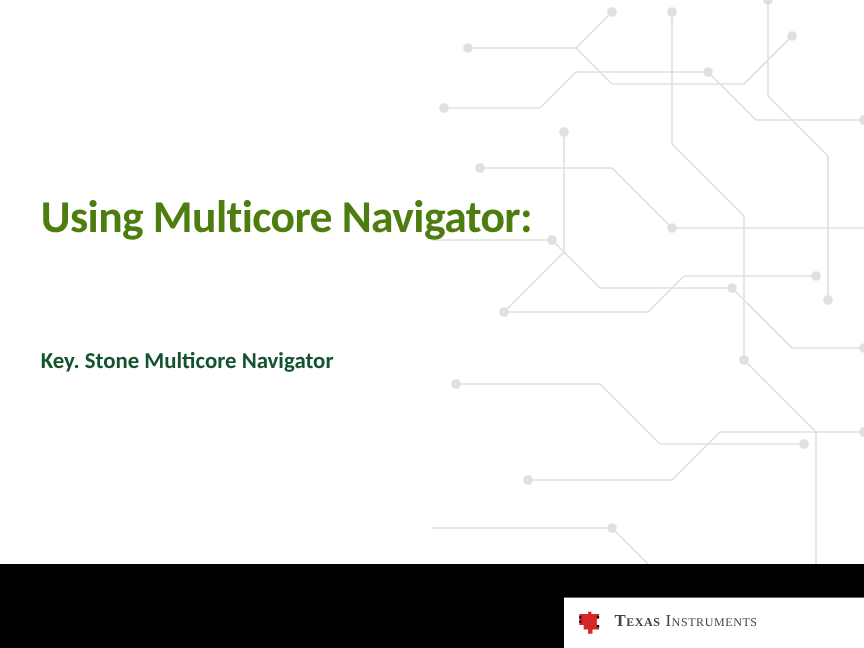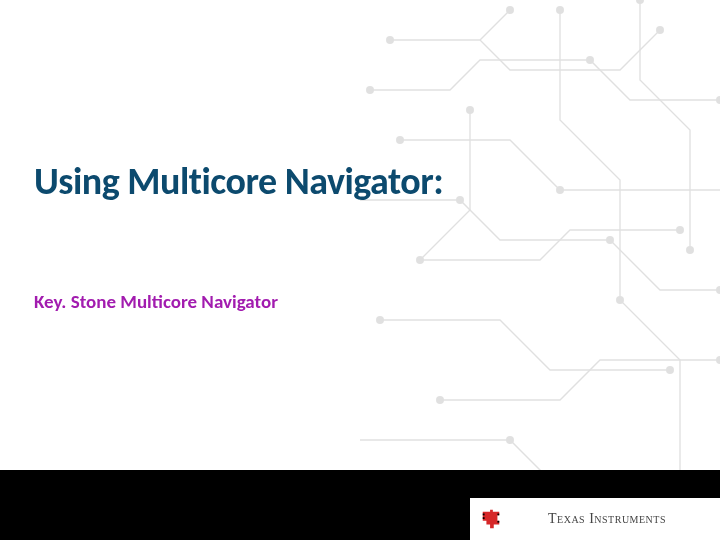--- a/index.html
+++ b/index.html
@@ -16,31 +16,31 @@
     width: 360px; height: 500px;
     opacity: 0.55;
   }
   .title-block {
     position: absolute;
     left: 34px;
     top: 160px;
     width: 560px;
   }
   .title {
-    color: #0c4a6e;
+    color: #4d7c0f;
     font-size: 38px;
     font-weight: 700;
     line-height: 1.12;
     letter-spacing: -0.5px;
   }
   .subtitle {
     position: absolute;
     left: 34px;
     top: 290px;
-    color: #a21caf;
+    color: #14532d;
     font-size: 19px;
     font-weight: 700;
   }
   .footer-bar {
     position: absolute;
     left: 0; bottom: 0;
     width: 720px; height: 70px;
     background: #000000;
   }
   .footer-logo {
@@ -59,21 +59,21 @@
     width: 22px; height: 22px;
     position: relative;
     flex-shrink: 0;
   }
   .logo-text {
     font-family: Georgia, "Times New Roman", serif;
     color: #444;
     font-size: 14px;
     letter-spacing: 0.5px;
   }
-  .logo-text .tx { font-weight: 400; margin-left: 36px; }
+  .logo-text .tx { font-weight: 700; }
   .logo-text .in { font-weight: 400; margin-top: 16px; }
 </style>
 </head>
 <body>
 
 <div class="slide">
 
   <svg class="bg-circuit" viewBox="0 0 360 500" xmlns="http://www.w3.org/2000/svg">
     <g stroke="#c8c8c8" stroke-width="1.4" fill="none">
       <path d="M30 40 L120 40 L150 10 M120 40 L150 70 L260 70 L300 30"></path>

